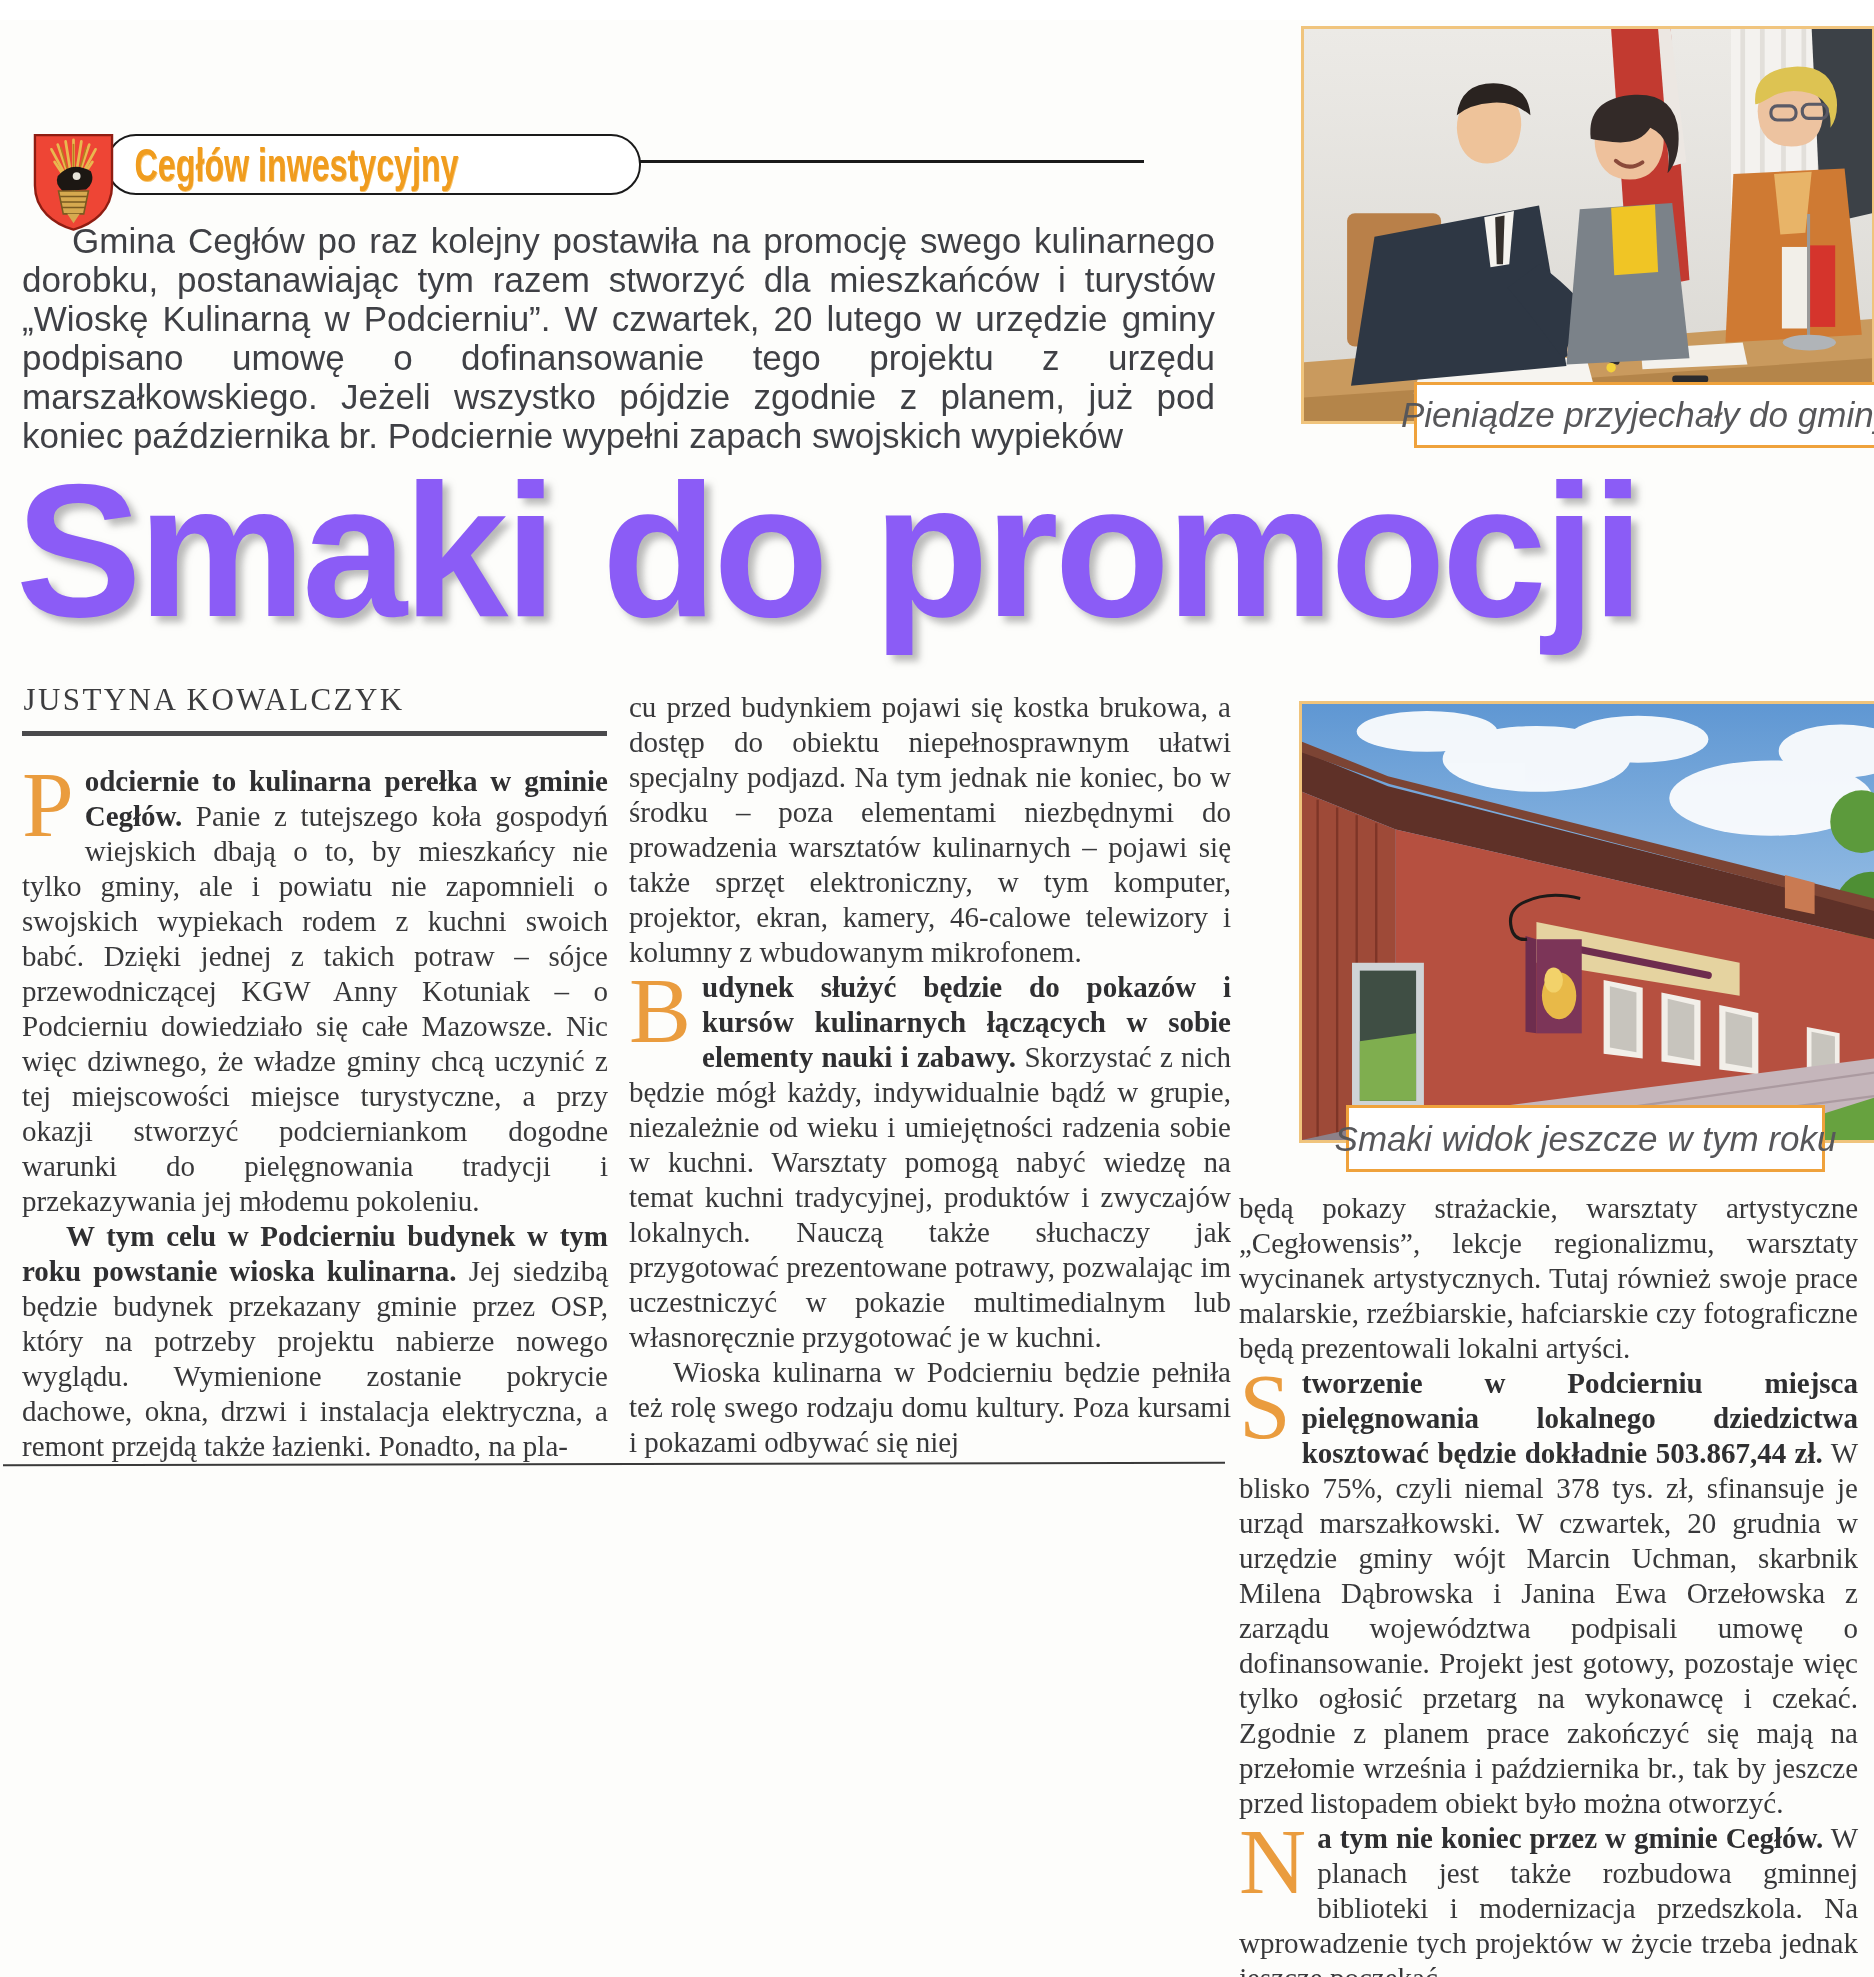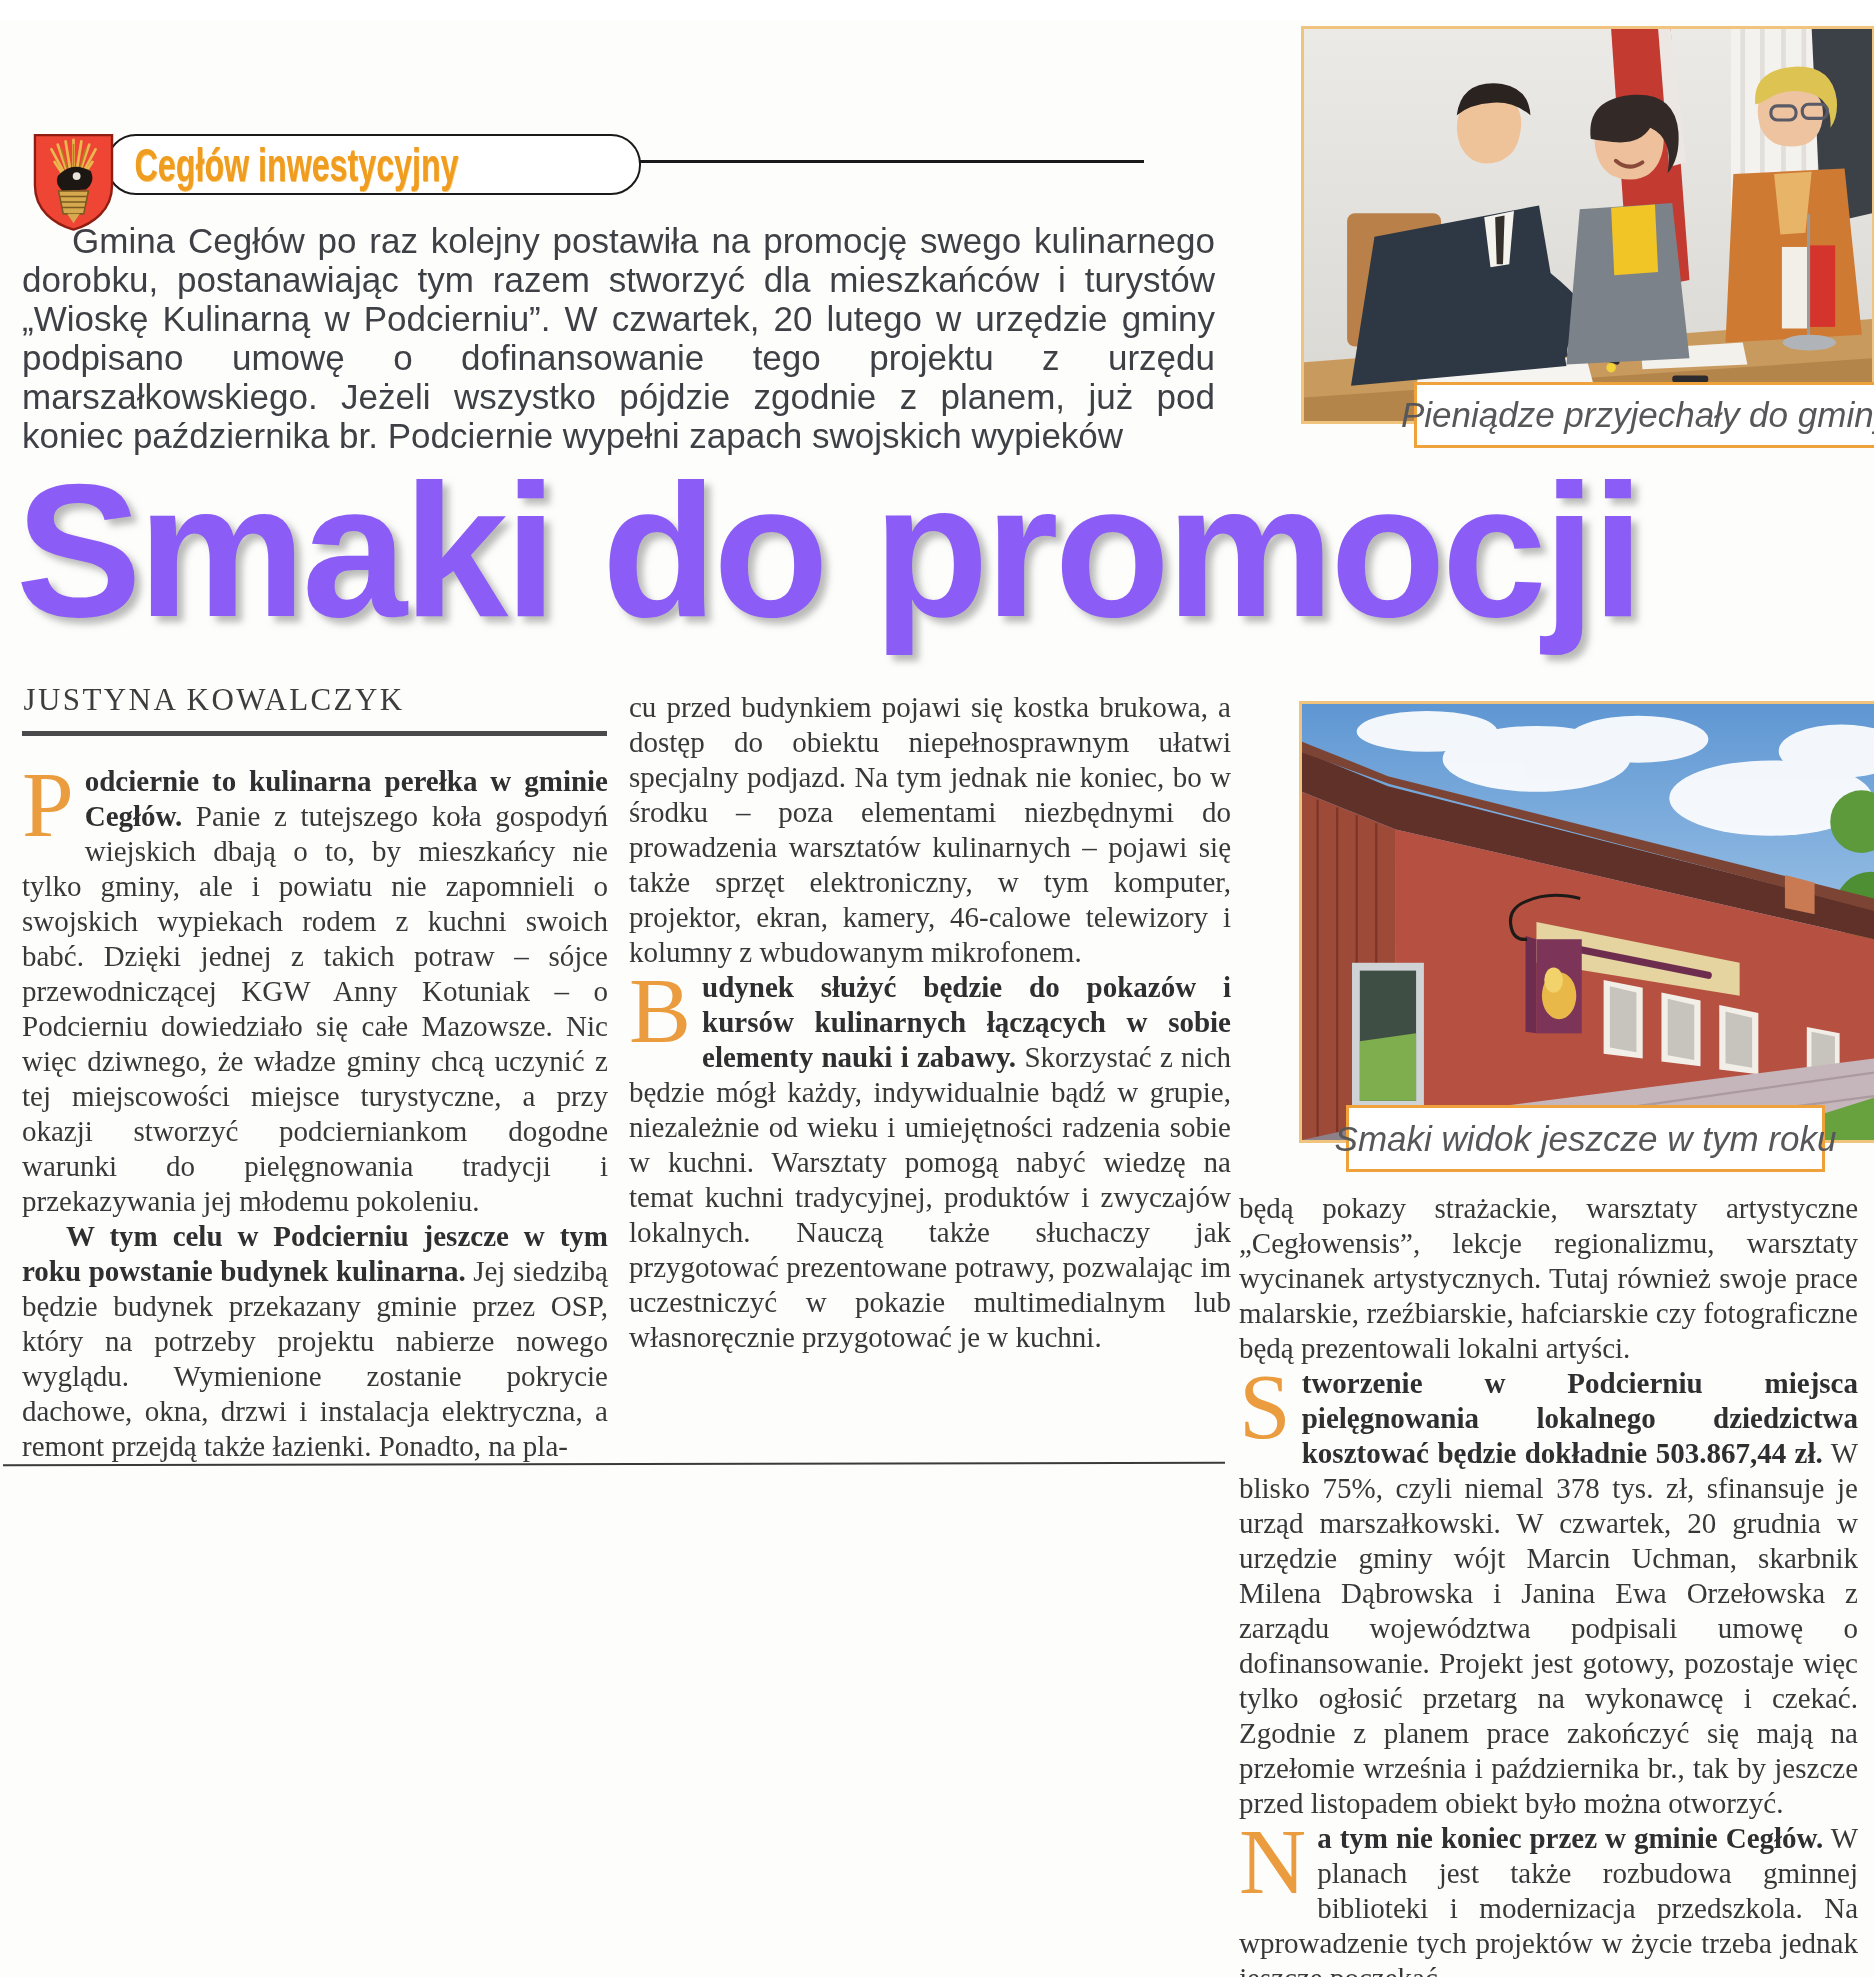--- a/index.html
+++ b/index.html
@@ -159,26 +159,27 @@
     <span>Pieniądze przyjechały do gminy</span>
   </div>
 
   <div class="headline">Smaki do promocji</div>
 
   <div class="byline">JUSTYNA KOWALCZYK</div>
   <div class="byline-rule"></div>
 
   <div class="col col-1">
     <p><span class="dropcap">P</span><span class="bold-lead">odciernie to kulinarna perełka w gminie Cegłów.</span> <span>Panie z tutejszego koła gospodyń wiejskich dbają o to, by mieszkańcy nie tylko gminy, ale i powiatu nie zapomnieli o swojskich wypiekach rodem z kuchni swoich babć. Dzięki jednej z takich potraw – sójce przewodniczącej KGW Anny Kotuniak – o Podcierniu dowiedziało się całe Mazowsze. Nic więc dziwnego, że władze gminy chcą uczynić z tej miejscowości miejsce turystyczne, a przy okazji stworzyć podcierniankom dogodne warunki do pielęgnowania tradycji i przekazywania jej młodemu pokoleniu.</span></p>
-    <p class="ind"><span class="bold-lead">W tym celu w Podcierniu jeszcze w tym roku powstanie budynek kulinarna.</span> <span>Jej siedzibą będzie budynek przekazany gminie przez OSP, który na potrzeby projektu nabierze nowego wyglądu. Wymienione zostanie pokrycie dachowe, okna, drzwi i instalacja elektryczna, a remont przejdą także łazienki. Ponadto, na pla-</span></p>
+    <p class="ind"><span class="bold-lead">W tym celu w Podcierniu budynek w tym roku powstanie wioska kulinarna.</span> <span>Jej siedzibą będzie budynek przekazany gminie przez OSP, który na potrzeby projektu nabierze nowego wyglądu. Wymienione zostanie pokrycie dachowe, okna, drzwi i instalacja elektryczna, a remont przejdą także łazienki. Ponadto, na pla-</span></p>
   </div>
 
   <div class="col col-2">
     <p><span>cu przed budynkiem pojawi się kostka brukowa, a dostęp do obiektu niepełnosprawnym ułatwi specjalny podjazd. Na tym jednak nie koniec, bo w środku – poza elementami niezbędnymi do prowadzenia warsztatów kulinarnych – pojawi się także sprzęt elektroniczny, w tym komputer, projektor, ekran, kamery, 46-calowe telewizory i kolumny z wbudowanym mikrofonem.</span></p>
     <p><span class="dropcap">B</span><span class="bold-lead">udynek służyć będzie do pokazów i kursów kulinarnych łączących w sobie elementy nauki i zabawy.</span> <span>Skorzystać z nich będzie mógł każdy, indywidualnie bądź w grupie, niezależnie od wieku i umiejętności radzenia sobie w kuchni. Warsztaty pomogą nabyć wiedzę na temat kuchni tradycyjnej, produktów i zwyczajów lokalnych. Nauczą także słuchaczy jak przygotować prezentowane potrawy, pozwalając im uczestniczyć w pokazie multimedialnym lub własnoręcznie przygotować je w kuchni.</span></p>
+    <p class="ind"><span>Wioska kulinarna w Podcierniu będzie pełniła też rolę swego rodzaju domu kultury. Poza kursami i pokazami odbywać się niej</span></p>
   </div>
 
   <div class="photo photo-2">
     <svg viewBox="0 0 732 556" preserveAspectRatio="none" aria-hidden="true">
       <defs>
         <linearGradient id="sky" x1="0" y1="0" x2="0" y2="1">
           <stop offset="0" stop-color="#5f97d3"></stop>
             <stop offset="1" stop-color="#cfe6f6"></stop>
         </linearGradient>
       </defs>

